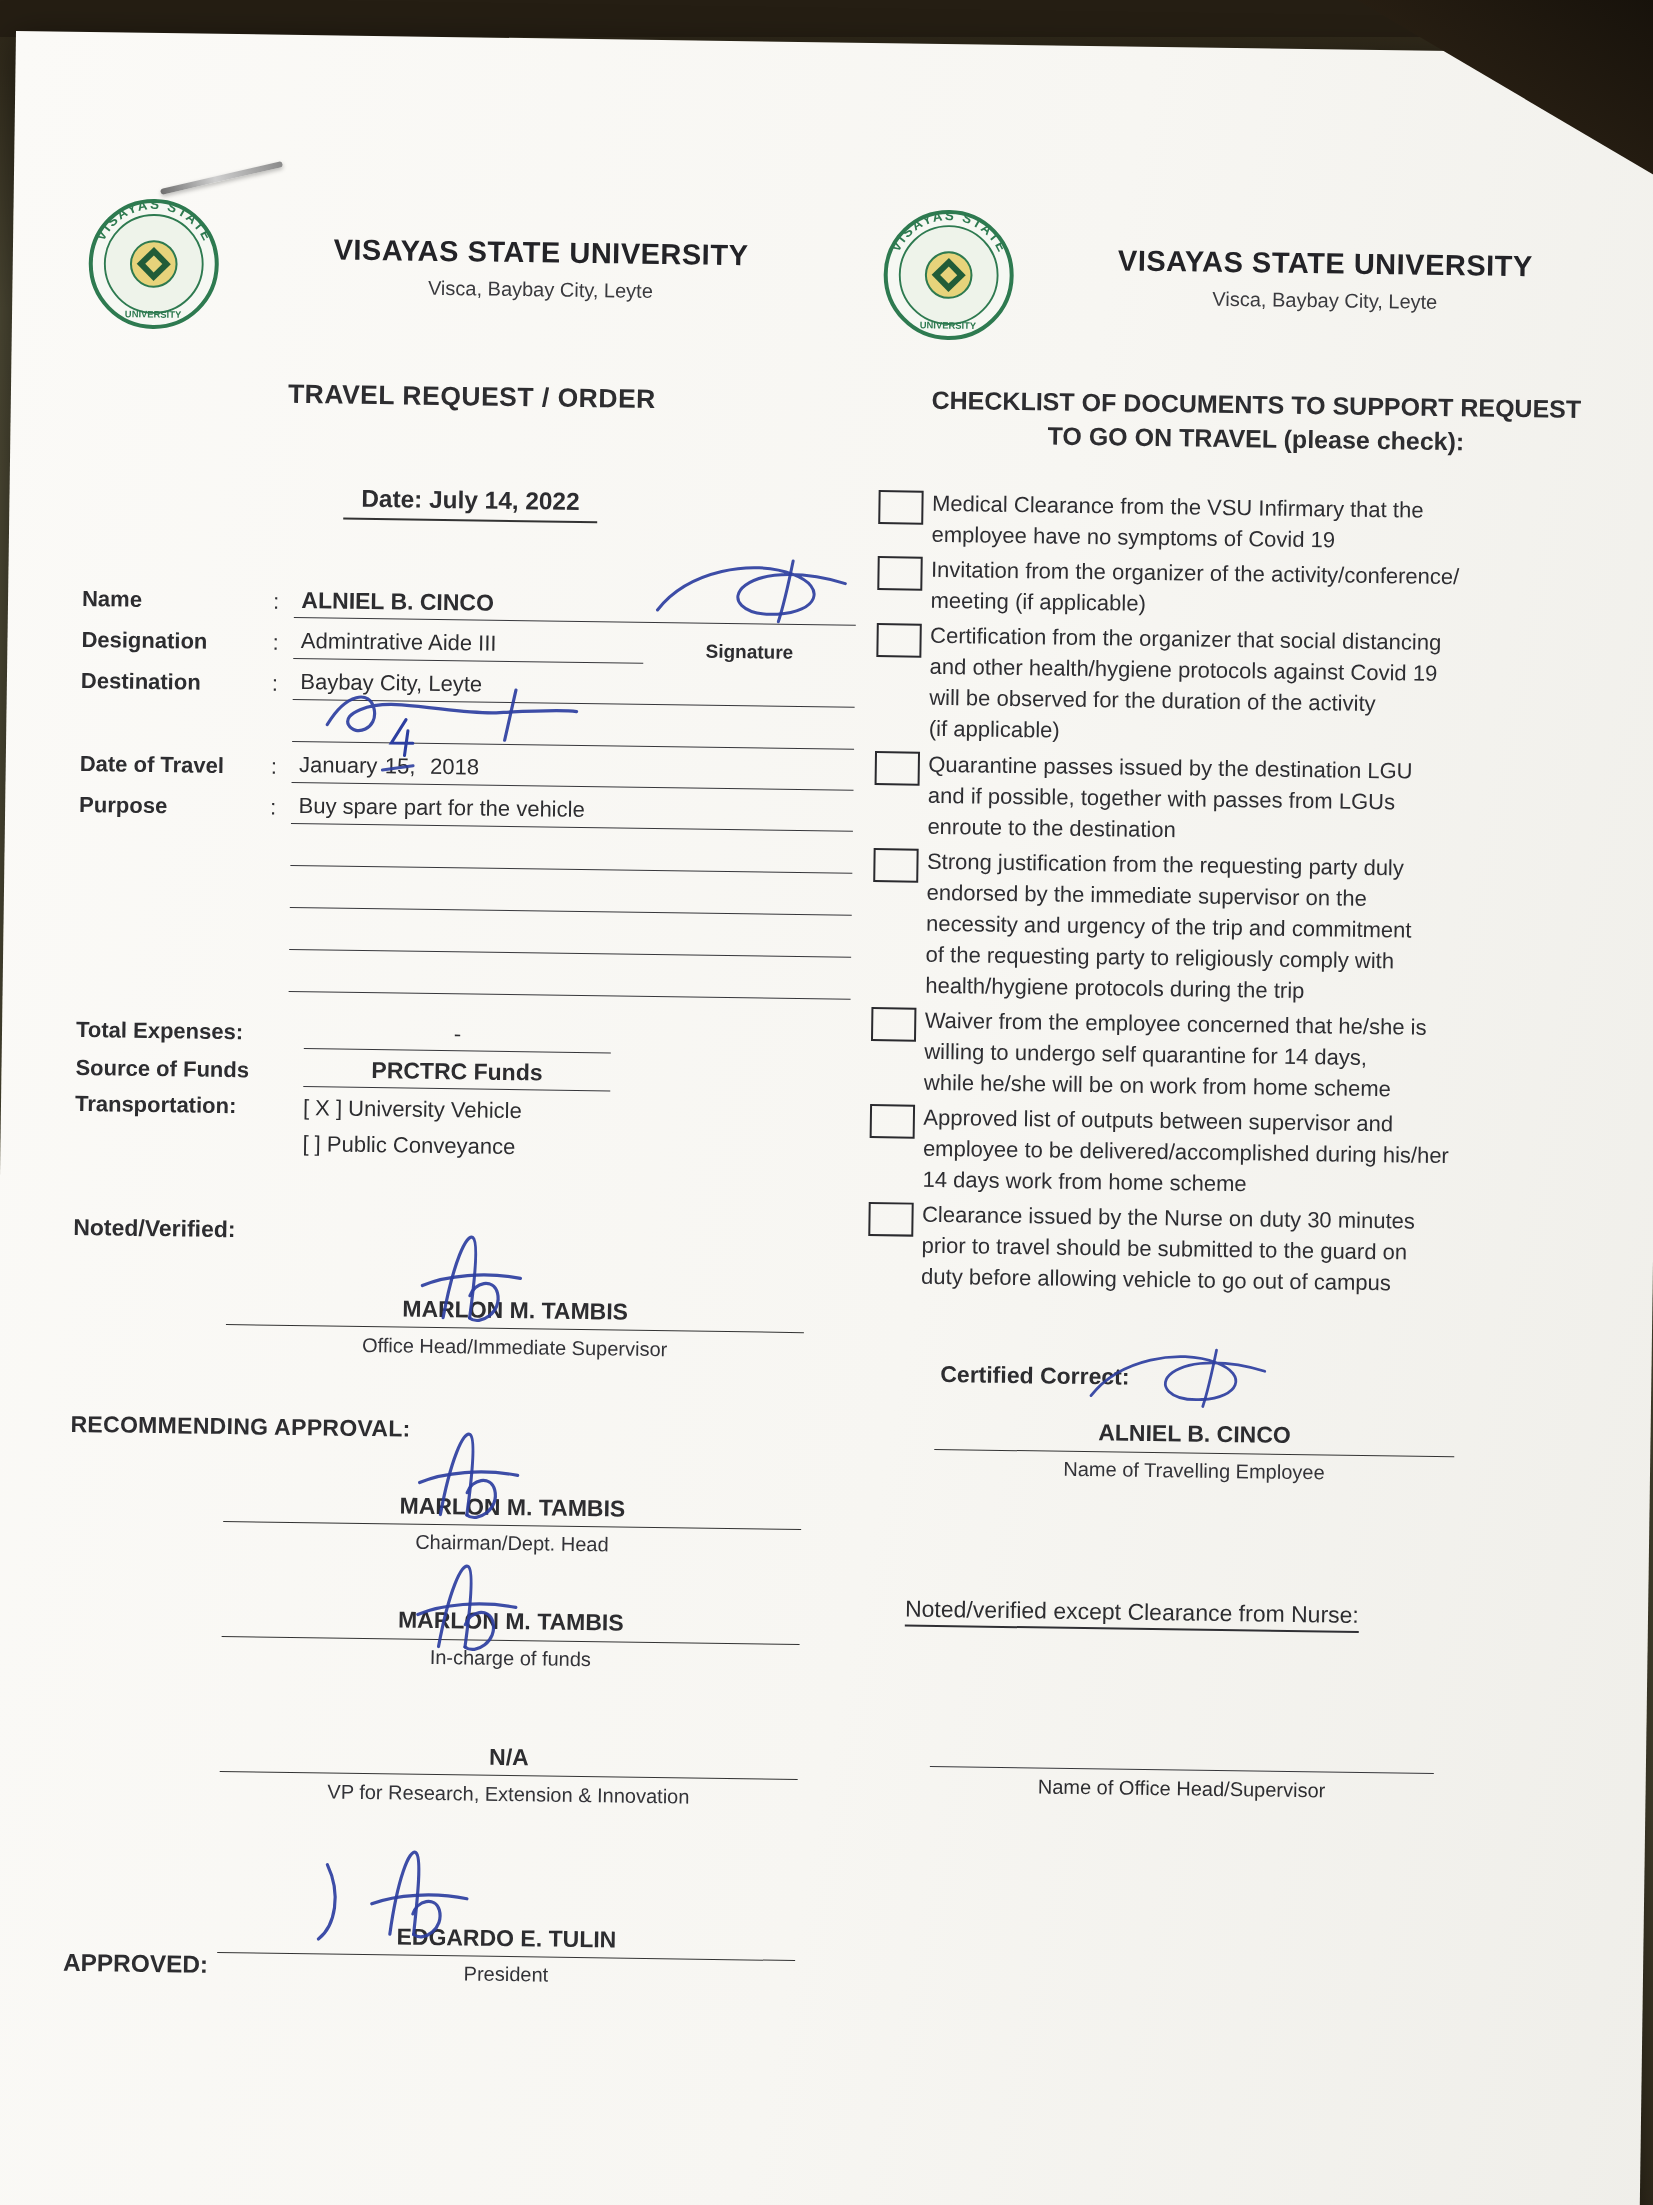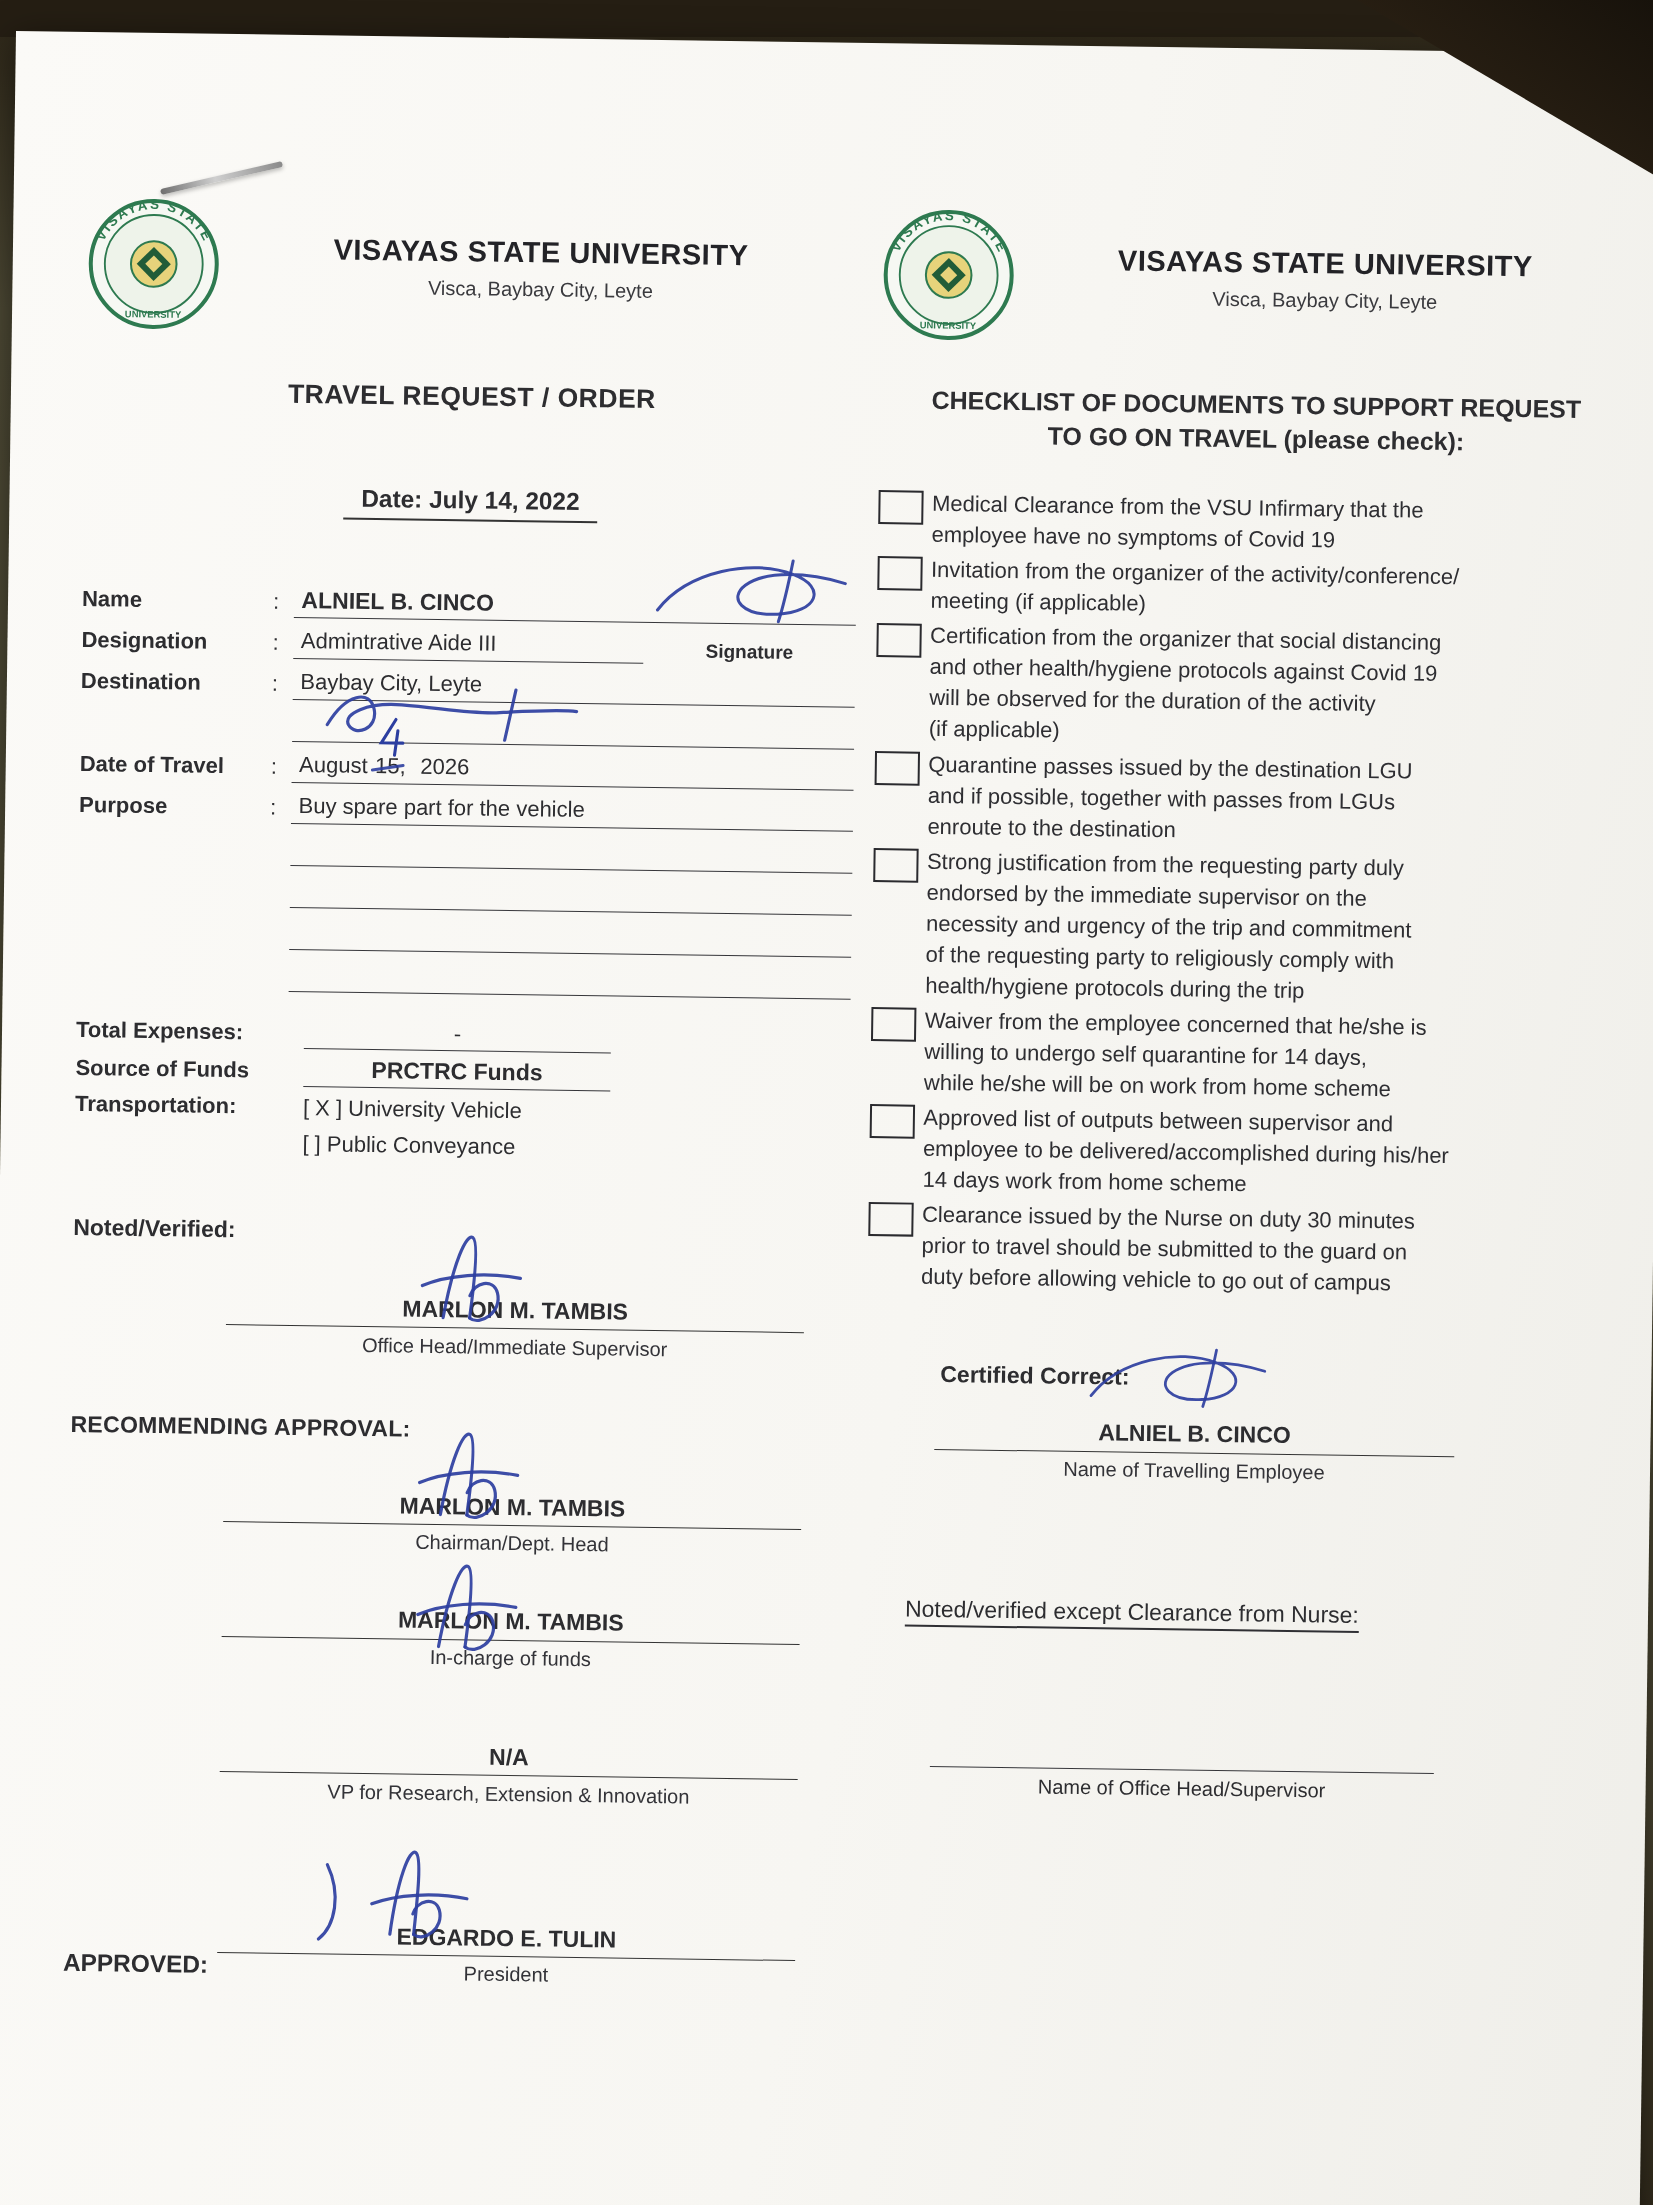--- a/index.html
+++ b/index.html
@@ -165,24 +165,24 @@
         <svg class="sig sig-wide" viewBox="0 0 500 130">
           <path d="M15,85 C50,25 95,18 103,55 C111,92 68,108 55,85 C44,64 90,42 155,46 C230,51 290,62 340,58 C385,55 455,50 485,54"></path>
           <path d="M370,15 C363,48 356,82 350,110"></path>
         </svg>
       </div>
 
       <div class="frow">
         <span class="flabel">Date of Travel</span>
         <span class="fcolon">:</span>
         <span class="fvalue travel-value">
-          <span>August</span><span class="struck"><span>15,</span><span class="pen-strike"></span><svg class="corr4" viewBox="0 0 60 80">
+          <span>January</span><span class="struck"><span>15,</span><span class="pen-strike"></span><svg class="corr4" viewBox="0 0 60 80">
                 <path d="M38,6 L10,52 L52,52"></path>
                 <path d="M42,28 L36,76"></path>
-              </svg></span><span>2026</span>
+              </svg></span><span>2018</span>
         </span>
       </div>
 
       <div class="frow">
         <span class="flabel">Purpose</span>
         <span class="fcolon">:</span>
         <span class="fvalue">Buy spare part for the vehicle</span>
       </div>
 
       <div class="blank-line"></div>

